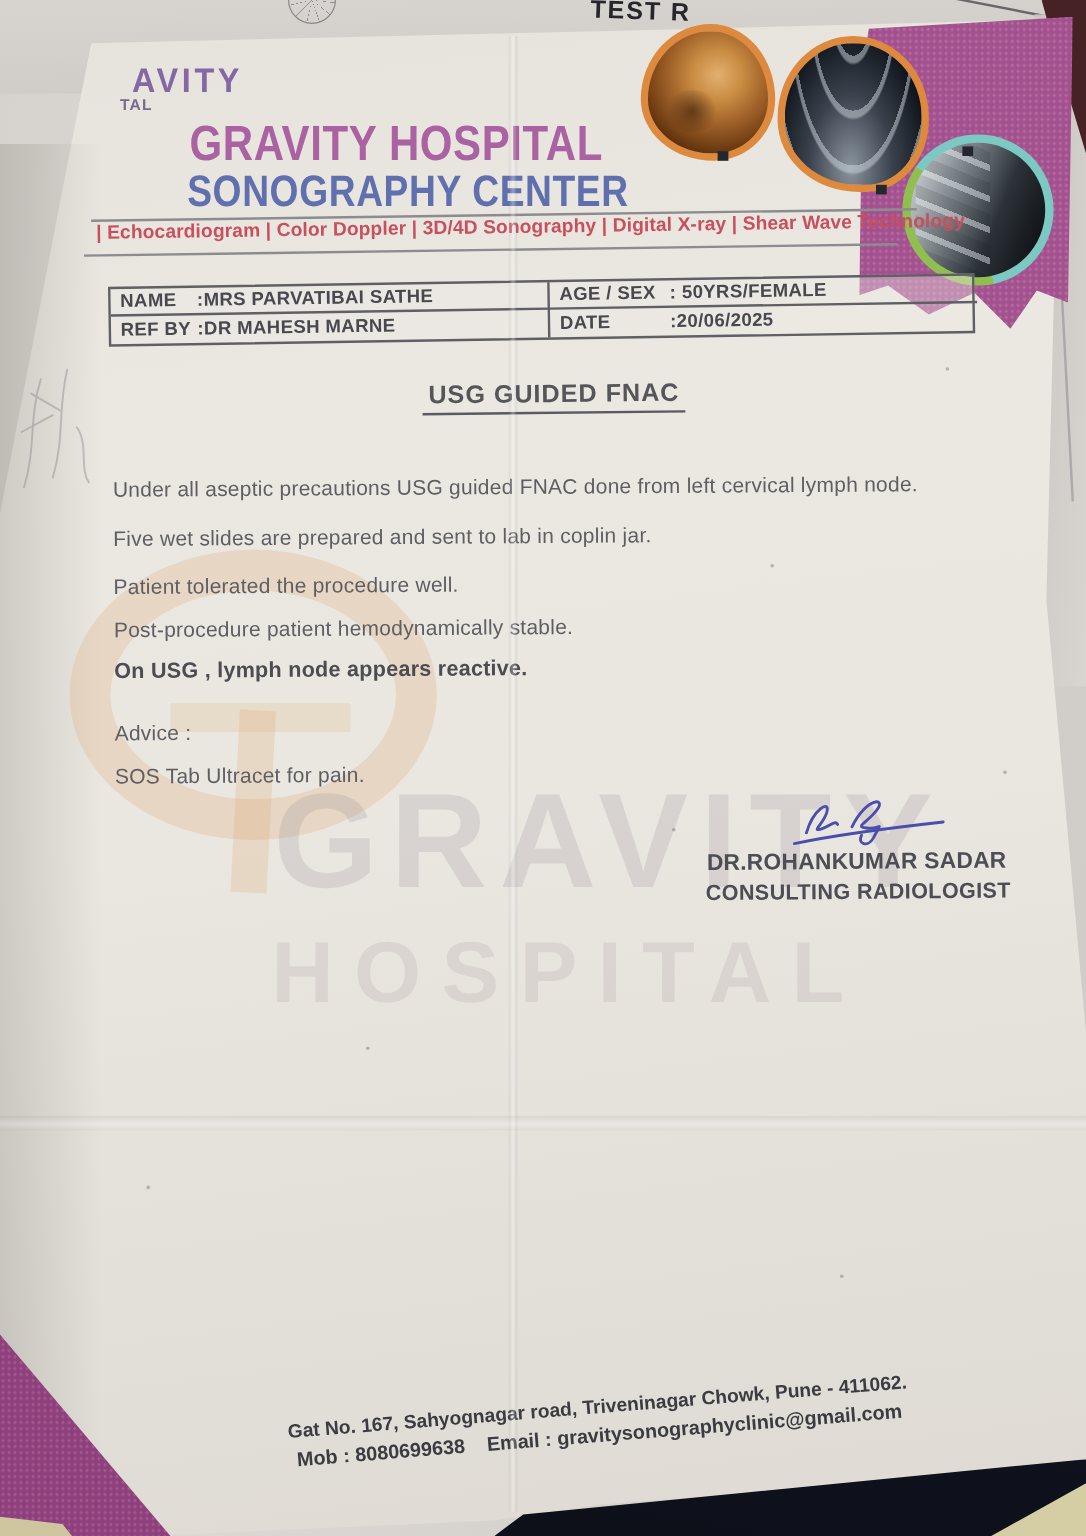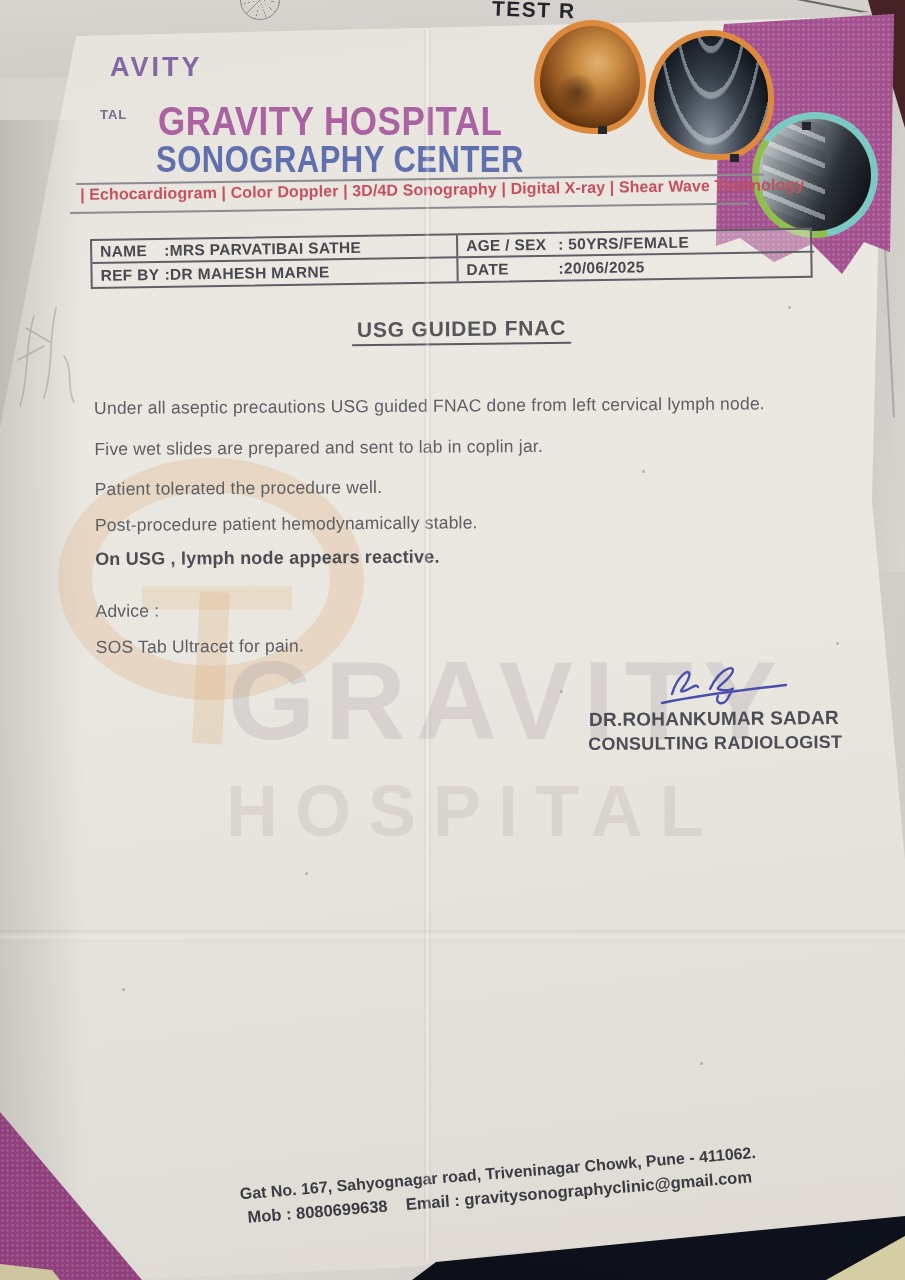--- a/index.html
+++ b/index.html
@@ -81,21 +81,21 @@
     background:repeating-linear-gradient(22deg,transparent 0 9px,rgba(235,238,240,.45) 9px 14px,rgba(20,24,28,.12) 14px 24px);}
   .probe-mark{width:9px;height:8px;background:#24282e;z-index:6;}
   .pm1{left:598px;top:126px;}
   .pm2{left:730px;top:154px;}
   .pm3{left:802px;top:122px;}
 
   
   .logo-partial-top{left:110px;top:52px;z-index:5;font-size:27px;font-weight:700;
     color:#8468a4;letter-spacing:3px;transform:scaleY(1.05);}
   .logo-partial-bot{left:100px;top:80px;z-index:5;font-size:13px;font-weight:700;
-    color:#776a8c;letter-spacing:1px;margin-top:27px;}
+    color:#776a8c;letter-spacing:1px;}
   .hosp-name{left:158px;top:97px;z-index:5;font-size:35px;font-weight:800;color:#ab62a2;
     letter-spacing:.5px;transform:scaleY(1.18);transform-origin:left top;white-space:nowrap;}
   .center-name{left:156px;top:139px;z-index:5;font-size:31px;font-weight:800;color:#6070ae;
     letter-spacing:.5px;transform:scaleY(1.18);transform-origin:left top;white-space:nowrap;}
   .rule-top{left:76px;top:183px;width:688px;height:2.4px;background:#8c8c90;z-index:5;
     transform:rotate(-.8deg);transform-origin:left top;}
   .rule-bot{left:70px;top:212px;width:678px;height:2.4px;background:#8c8c90;z-index:5;
     transform:rotate(-.8deg);transform-origin:left top;}
   .services{left:80px;top:186px;z-index:5;font-size:16px;font-weight:700;color:#c8505e;
     transform:rotate(-.8deg);transform-origin:left top;white-space:nowrap;letter-spacing:.1px;}

